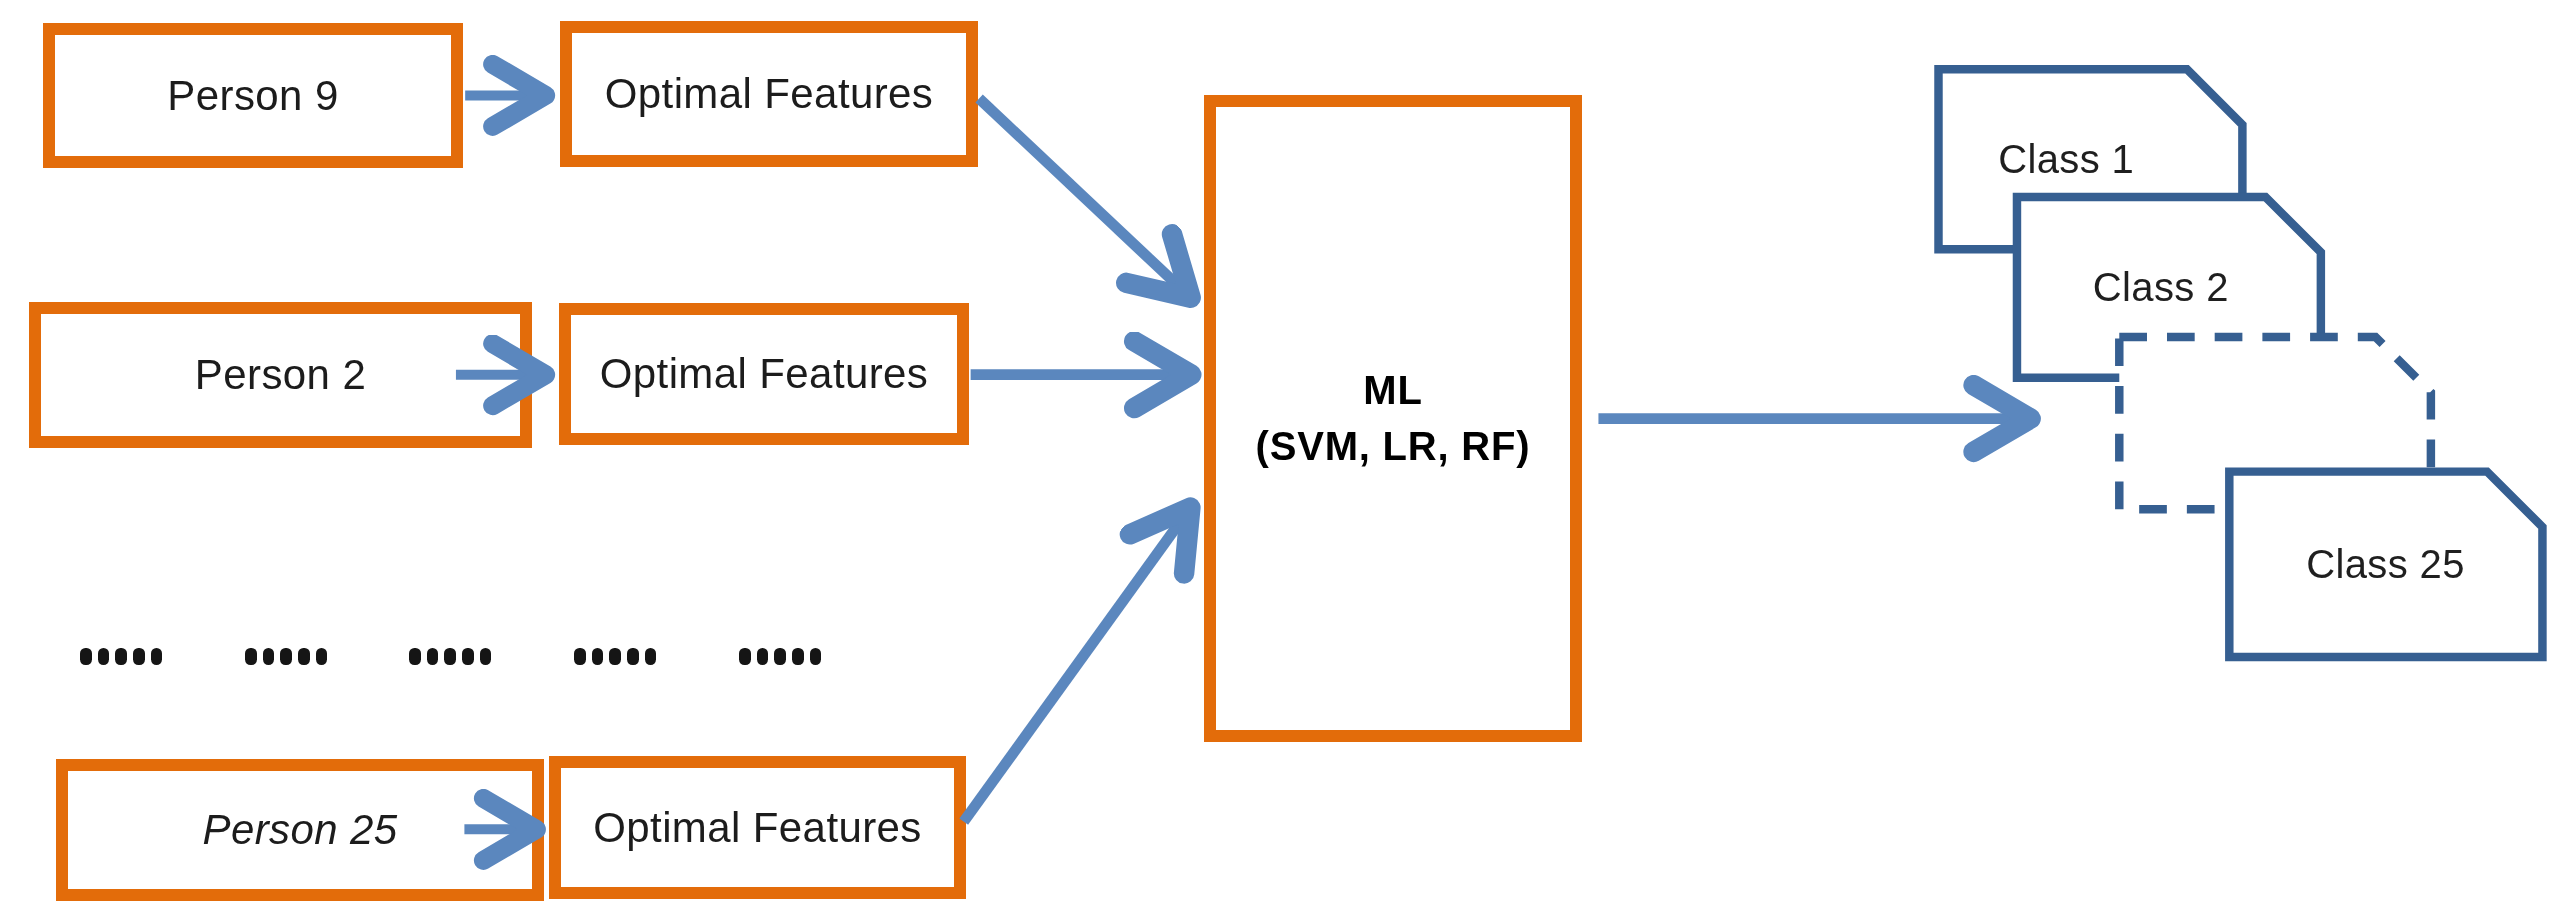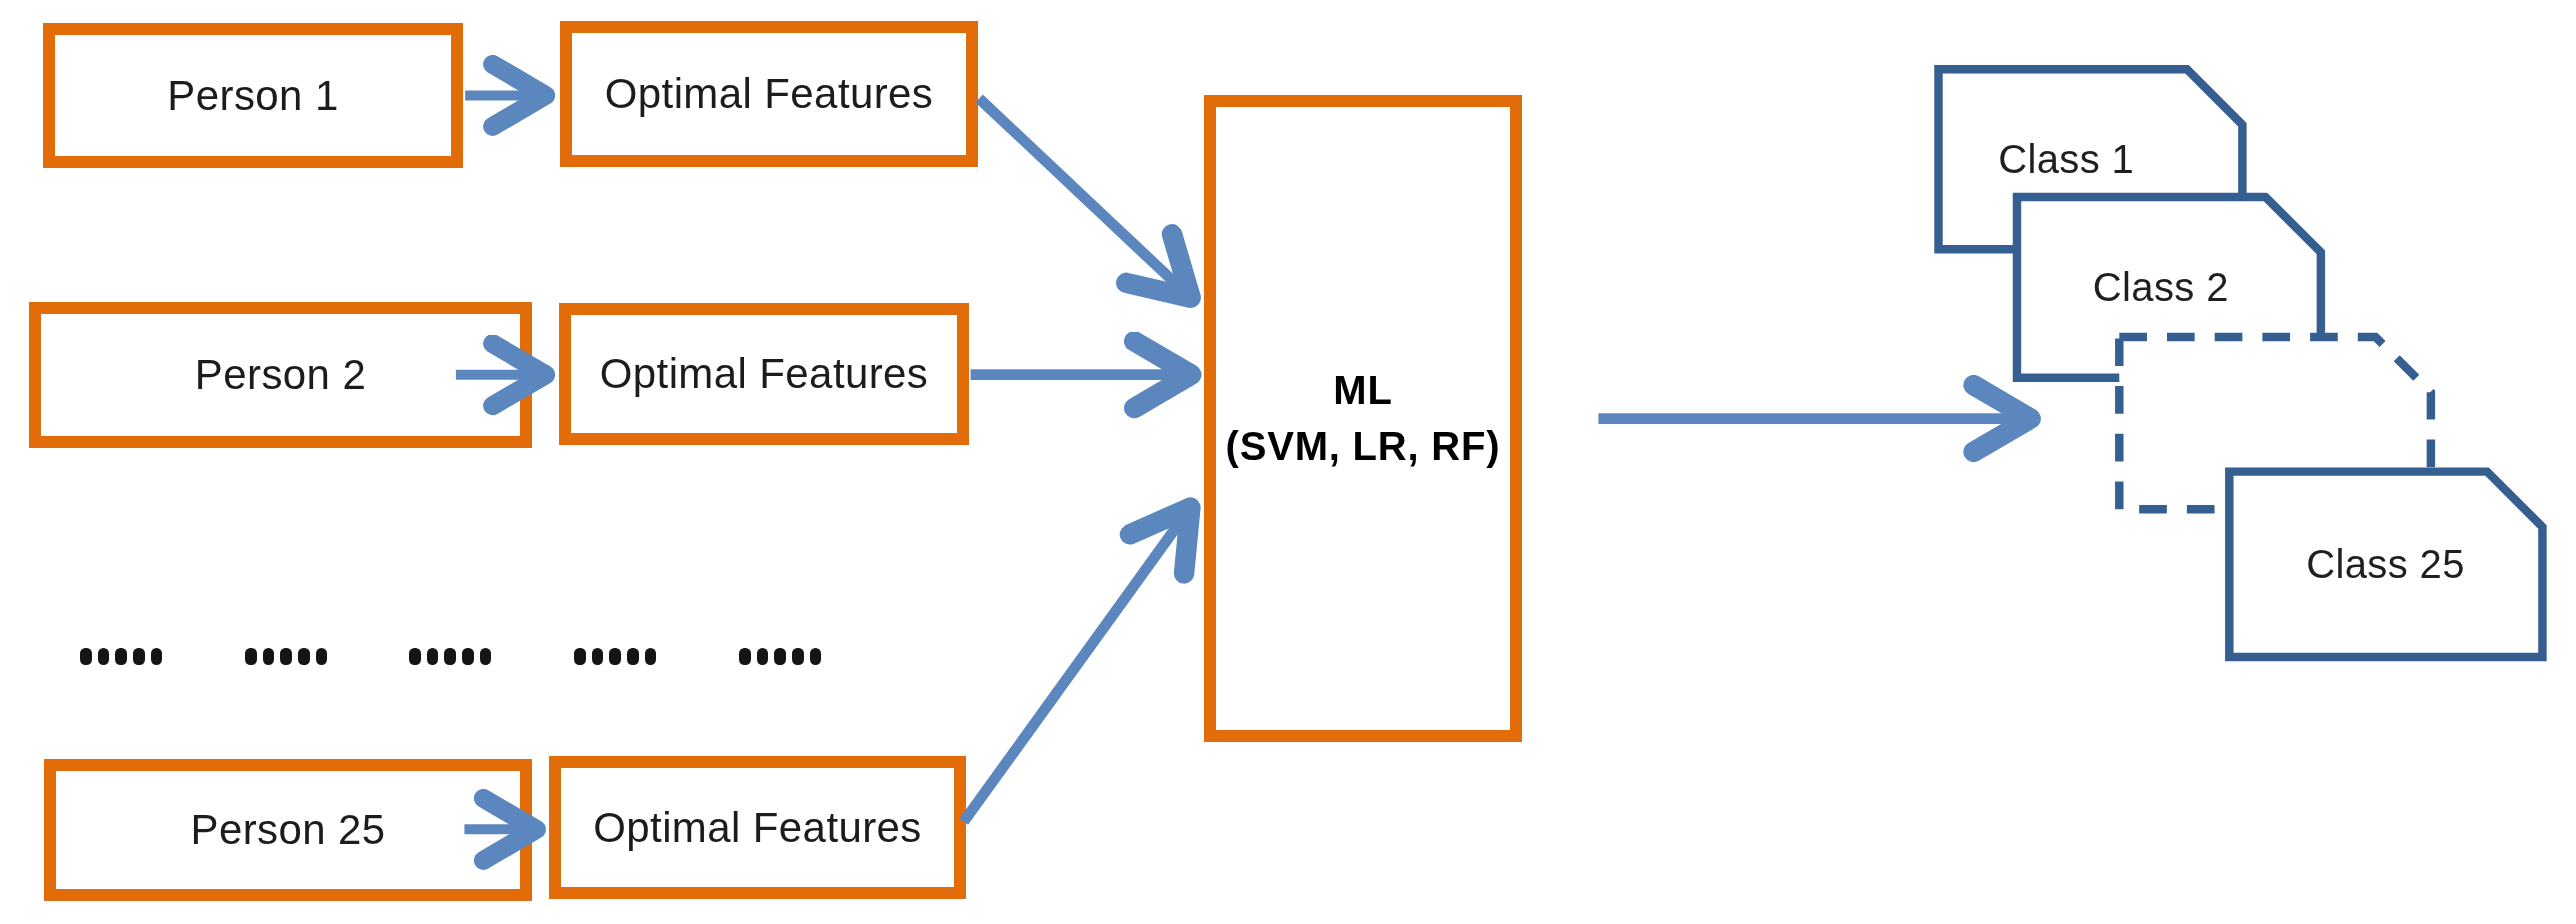--- a/index.html
+++ b/index.html
@@ -65,21 +65,21 @@
     fill: #1f1f1f;
     letter-spacing: 0.5px;
   }
 </style>
 </head>
 <body>
 
 <div class="canvas">
 
   <div class="obox" style="left:43px; top:23px; width:420px; height:145px;">
-    <span>Person 1</span>
+    <span>Person 9</span>
   </div>
   <div class="obox" style="left:560px; top:21px; width:418px; height:146px;">
     <span>Optimal Features</span>
   </div>
 
   <div class="obox" style="left:29px; top:302px; width:503px; height:146px;">
     <span>Person 2</span>
   </div>
   <div class="obox" style="left:559px; top:303px; width:410px; height:142px;">
     <span>Optimal Features</span>
@@ -116,28 +116,28 @@
     </div>
     <div class="dot-group" style="left:739px;">
       <div class="dot"></div>
         <div class="dot"></div>
         <div class="dot"></div>
         <div class="dot"></div>
         <div class="dot"></div>
     </div>
   </div>
 
-  <div class="obox" style="left:44px; top:759px; width:488px; height:142px;">
+  <div class="obox" style="left:56px; top:759px; width:488px; height:142px;font-style:italic;">
     <span>Person 25</span>
   </div>
   <div class="obox" style="left:549px; top:756px; width:417px; height:143px;">
     <span>Optimal Features</span>
   </div>
 
-  <div class="obox ml" style="left:1204px; top:95px; width:318px; height:647px;">
+  <div class="obox ml" style="left:1204px; top:95px; width:378px; height:647px;">
     <span>ML</span>
     <span>(SVM, LR, RF)</span>
   </div>
 
   <svg class="overlay" viewBox="0 0 3347 1201">
     <defs>
       <marker id="ah" markerWidth="9" markerHeight="9" refX="6.1" refY="4" orient="auto" markerUnits="strokeWidth">
         <path d="M1,0.9 L6.3,4 L1,7.1" fill="none" stroke="#5B87BE" stroke-width="1.9" stroke-linecap="round" stroke-linejoin="round"></path>
       </marker>
     </defs>

